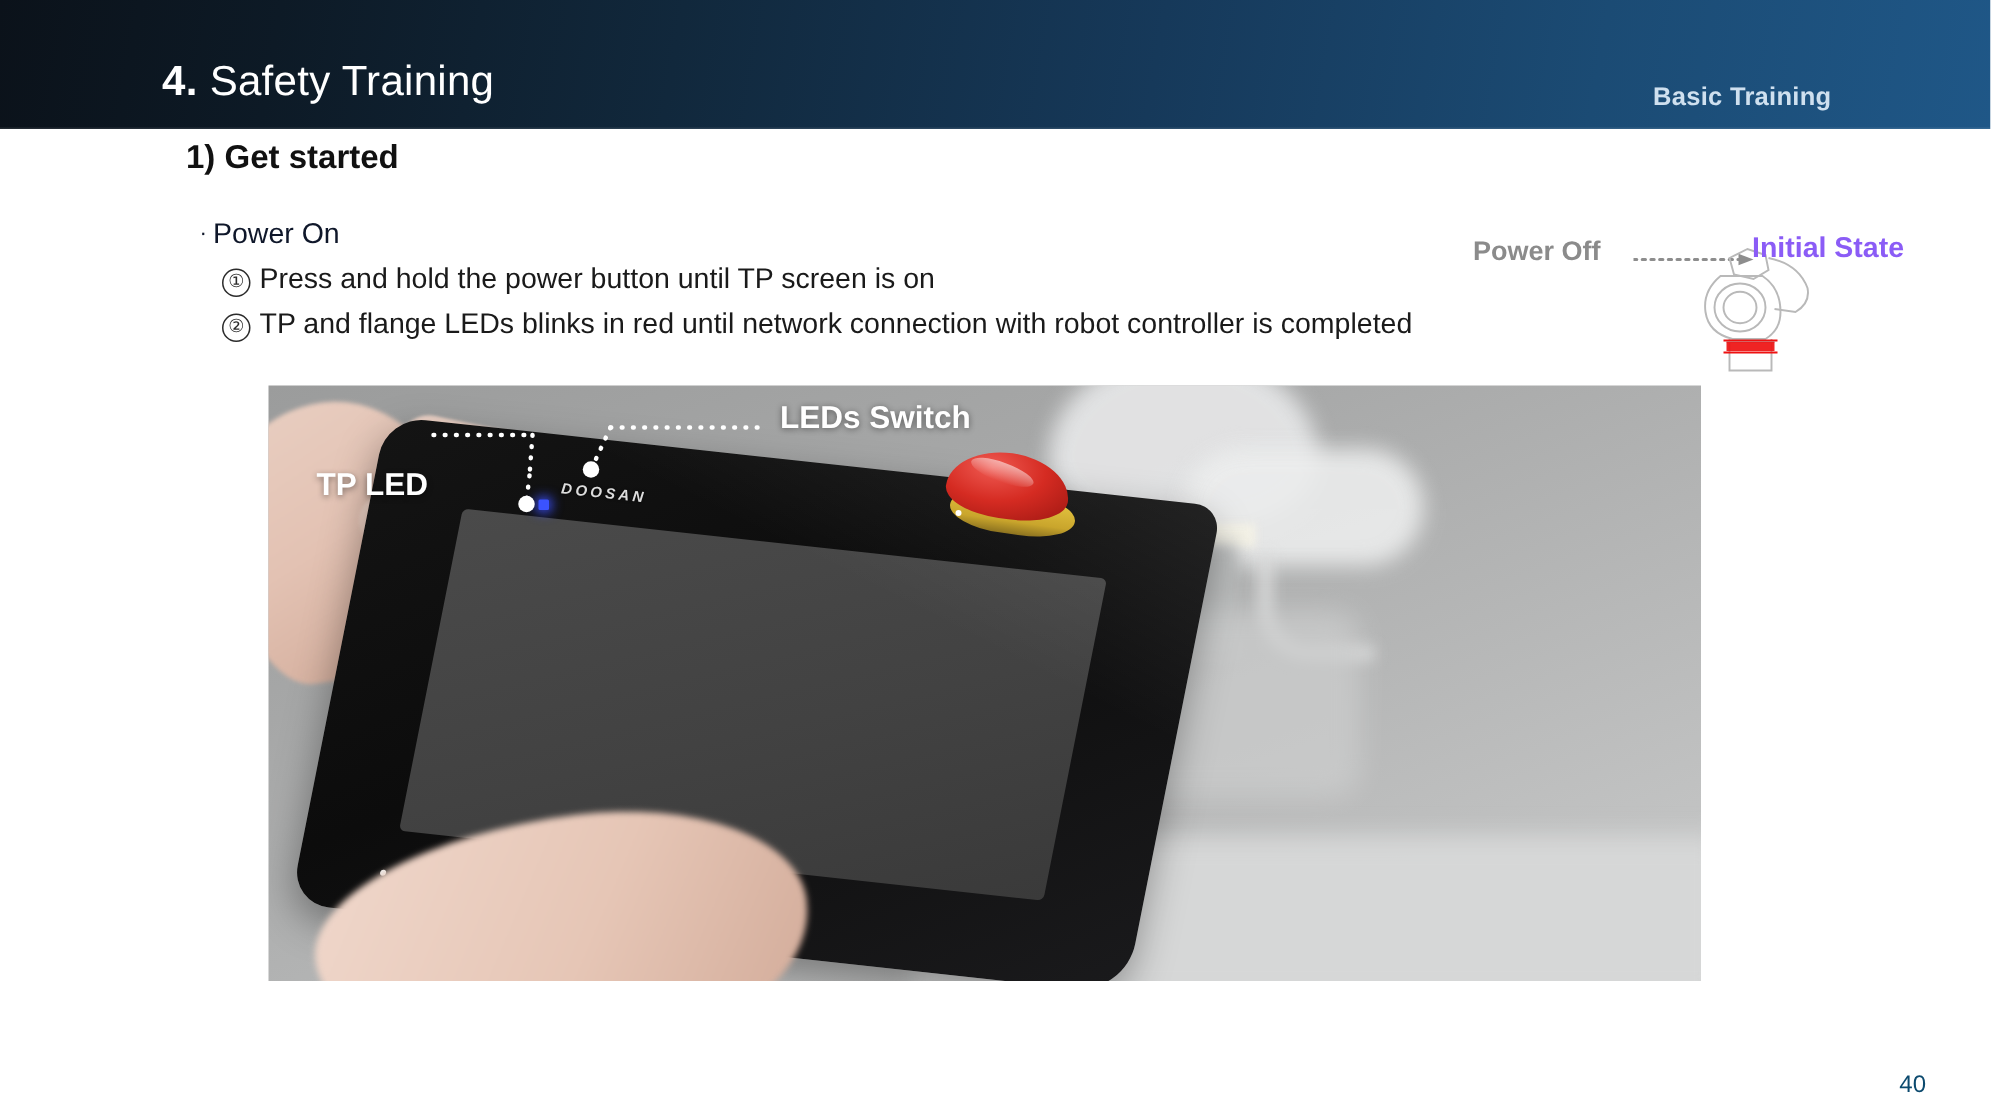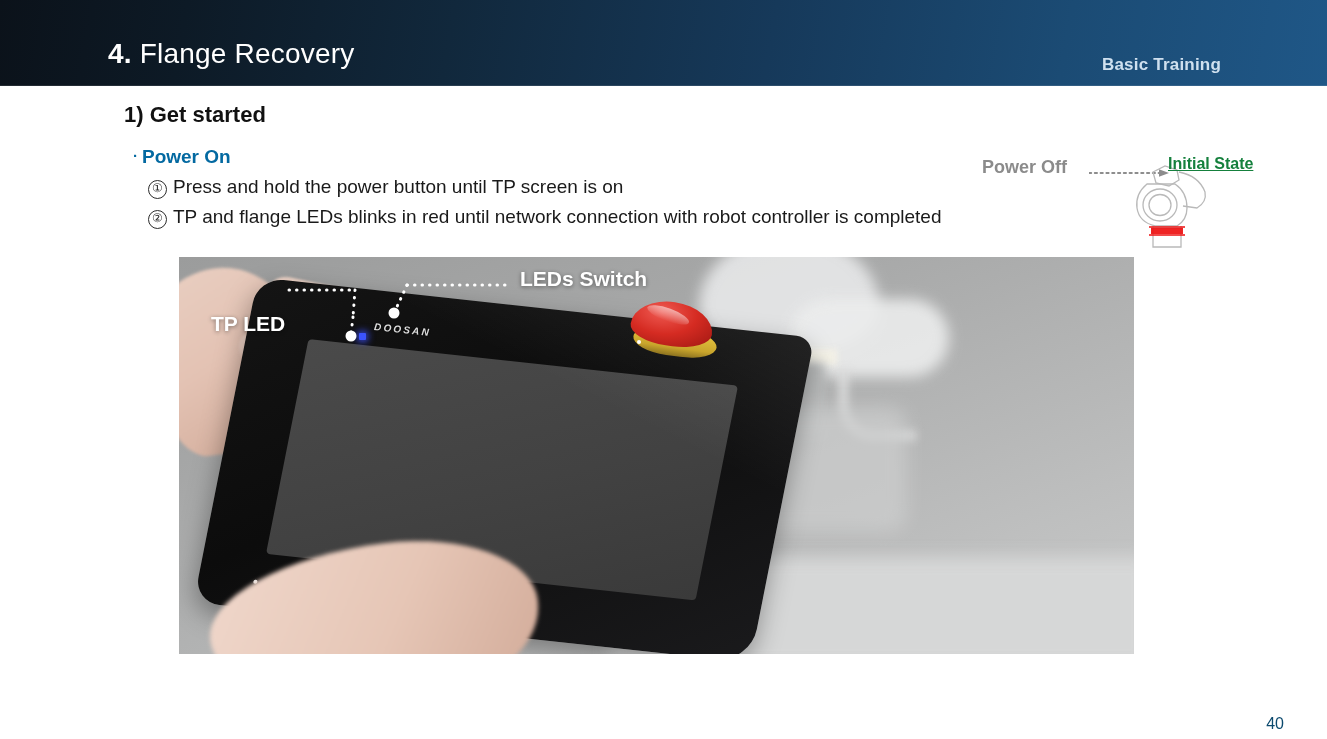--- a/index.html
+++ b/index.html
@@ -55,33 +55,33 @@
     font-weight: 700;
     color: #cfe0ef;
     letter-spacing: 0.2px;
     white-space: nowrap;
   }
 
   
   .section-title {
     position: absolute;
     left: 124px;
-    top: 102px;
+    top: 92px;
     font-size: 22px;
     font-weight: 700;
     color: #111111;
     white-space: nowrap;
   }
   .bullet-main {
     position: absolute;
     left: 133px;
     top: 146px;
     font-size: 19px;
-    font-weight: 700;
-    color: #0369a1;
+    font-weight: 400;
+    color: #0f172a;
     white-space: nowrap;
   }
   .bullet-main .dot {
     font-size: 15px;
     vertical-align: 2px;
     margin-right: 4px;
   }
   .step {
     position: absolute;
     left: 148px;
@@ -123,26 +123,25 @@
     white-space: nowrap;
   }
   .callout .dots-arrow {
     position: absolute;
     left: 107px; top: 16px;
     width: 82px; height: 10px;
   }
   .callout .init-state {
     position: absolute;
     left: 186px; top: 3px;
-    font-size: 16px;
-    font-weight: 700;
-    color: #15803d;
+    font-size: 19px;
+    font-weight: 700;
+    color: #8b5cf6;
     white-space: nowrap;
     z-index: 3;
-    text-decoration: underline;
   }
   .callout .robot-line {
     position: absolute;
     left: 143px; top: 10px;
     width: 90px; height: 88px;
     z-index: 2;
   }
 
   
   .photo {
@@ -477,21 +476,21 @@
     font-size: 16px;
     color: #0c4a6e;
   }
 </style>
 </head>
 <body>
 
 <div class="header">
   <div class="header-title">
     <span class="num">4.</span>
-    <span class="txt">Flange Recovery</span>
+    <span class="txt">Safety Training</span>
   </div>
   <div class="header-right">Basic Training</div>
 </div>
 
 <div class="section-title">1) Get started</div>
 
 <div class="bullet-main">
   <span class="dot">·</span><span>Power On</span>
 </div>
 

